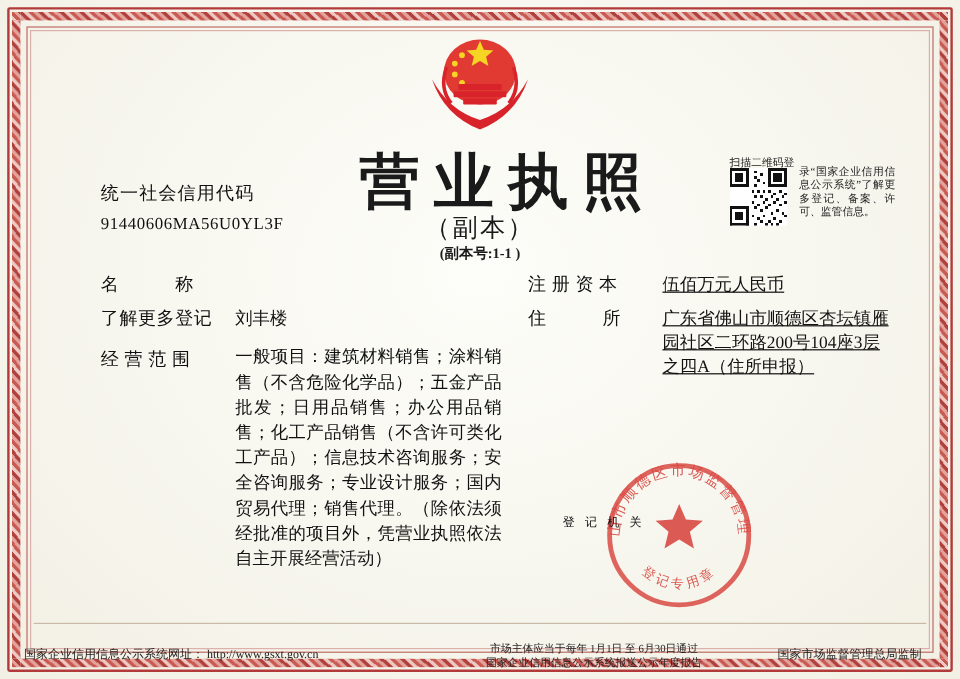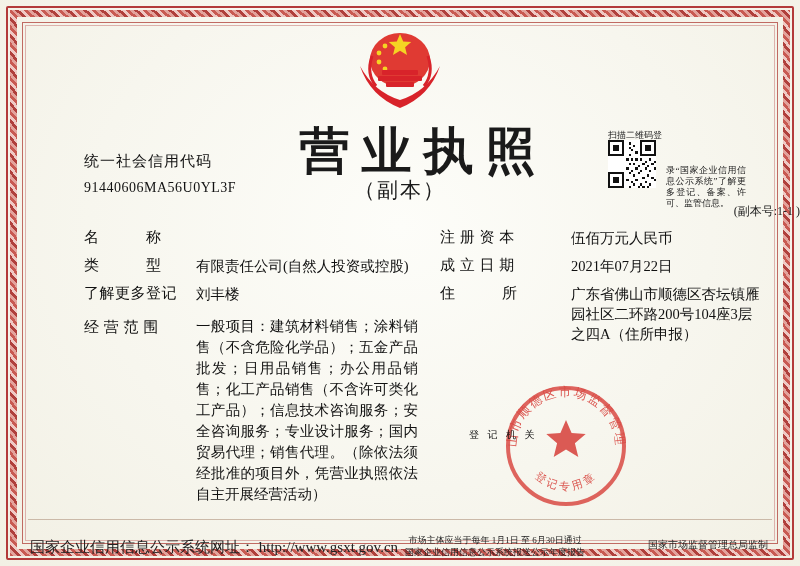--- a/index.html
+++ b/index.html
@@ -59,23 +59,24 @@
   }
   .subtitle{
     position:absolute;left:0;right:0;top:176px;
     text-align:center;
     font-size:21px;
     color:#1a1a1a;
     letter-spacing:2px;
   }
   .booklet-no{
     position:absolute;left:0;right:0;top:203px;
-    text-align:right;
+    text-align:center;
     font-size:12px;
     color:#1a1a1a;
+    font-weight:bold;
   }
 
   
   .credit-label{
     position:absolute;left:84px;top:152px;
     font-size:15px;color:#111;letter-spacing:1px;text-align:center;
   }
   .credit-value{
     position:absolute;left:84px;top:180px;
     font-size:14px;color:#111;letter-spacing:0.5px;
@@ -86,21 +87,20 @@
   .qr-wrap{position:absolute;right:52px;top:140px;width:140px;}
   .qr{
     width:48px;height:48px;
     background:#fff;
     display:block;
   }
   .qr-text{
     position:absolute;left:58px;top:-2px;width:80px;
     font-size:9px;line-height:11px;color:#222;
     text-align:justify;
-    margin-top:27px;
   }
   .qr-head{
     position:absolute;left:0;top:-11px;font-size:9px;color:#222;
   }
 
   
   .fields{position:absolute;left:0;top:228px;width:800px;}
   .row{position:relative;min-height:22px;}
   .lbl{
     position:absolute;
@@ -108,21 +108,21 @@
     letter-spacing:0.5px;
     white-space:nowrap;
   }
   .val{
     font-size:14.5px;color:#111;
     line-height:20px;
   }
   .lcol-lbl{left:84px;width:110px;}
   .lcol-val{position:absolute;left:196px;width:230px;}
   .rcol-lbl{left:440px;width:110px;}
-  .rcol-val{position:absolute;left:571px;width:190px;}
+  .rcol-val{position:absolute;left:552px;width:190px;text-decoration:underline;}
 
   
   .registrar{
     position:absolute;left:469px;top:428px;
     font-size:10px;letter-spacing:3px;color:#111;
   }
   .issue-date{
     position:absolute;left:585px;top:462px;
     font-size:15px;color:#111;letter-spacing:1px;
   }
@@ -132,21 +132,21 @@
     position:absolute;left:500px;top:380px;
     width:132px;height:132px;
     opacity:.82;
   }
 
   
   .footer{
     position:absolute;left:0;right:0;bottom:28px;
     font-size:10px;color:#222;
   }
-  .f-left{position:absolute;left:30px;top:0;font-size:15px;}
+  .f-left{position:absolute;left:20px;top:0;font-size:10px;}
   .f-center{position:absolute;left:385px;top:-4px;font-size:9px;line-height:12px;text-align:center;width:220px;}
   .f-right{position:absolute;right:32px;top:0;font-size:10px;}
   .hr-foot{
     position:absolute;left:28px;right:28px;bottom:46px;
     border-top:1px solid #cbb9a8;
   }
 </style>
 </head>
 <body>
 
@@ -253,26 +253,20 @@
   </div>
 
   <div class="fields">
 
     <div class="row" style="height:28px;">
       <div class="lbl lcol-lbl">名　　　称</div>
       <div class="lbl rcol-lbl">注 册 资 本</div>
       <div class="val rcol-val">伍佰万元人民币</div>
     </div>
 
-    <div class="row" style="height:28px;">
-      <div class="lbl lcol-lbl">类　　　型</div>
-      <div class="val lcol-val">有限责任公司(自然人投资或控股)</div>
-      <div class="lbl rcol-lbl">成 立 日 期</div>
-      <div class="val rcol-val">2021年07月22日</div>
-    </div>
 
     <div class="row" style="height:30px;">
       <div class="lbl lcol-lbl">了解更多登记</div>
       <div class="val lcol-val">刘丰楼</div>
       <div class="lbl rcol-lbl">住　　　所</div>
       <div class="val rcol-val" style="line-height:20px;">广东省佛山市顺德区杏坛镇雁园社区二环路200号104座3层之四A（住所申报）</div>
     </div>
 
     <div class="row" style="height:180px;">
       <div class="lbl lcol-lbl" style="top:4px;">经 营 范 围</div>

